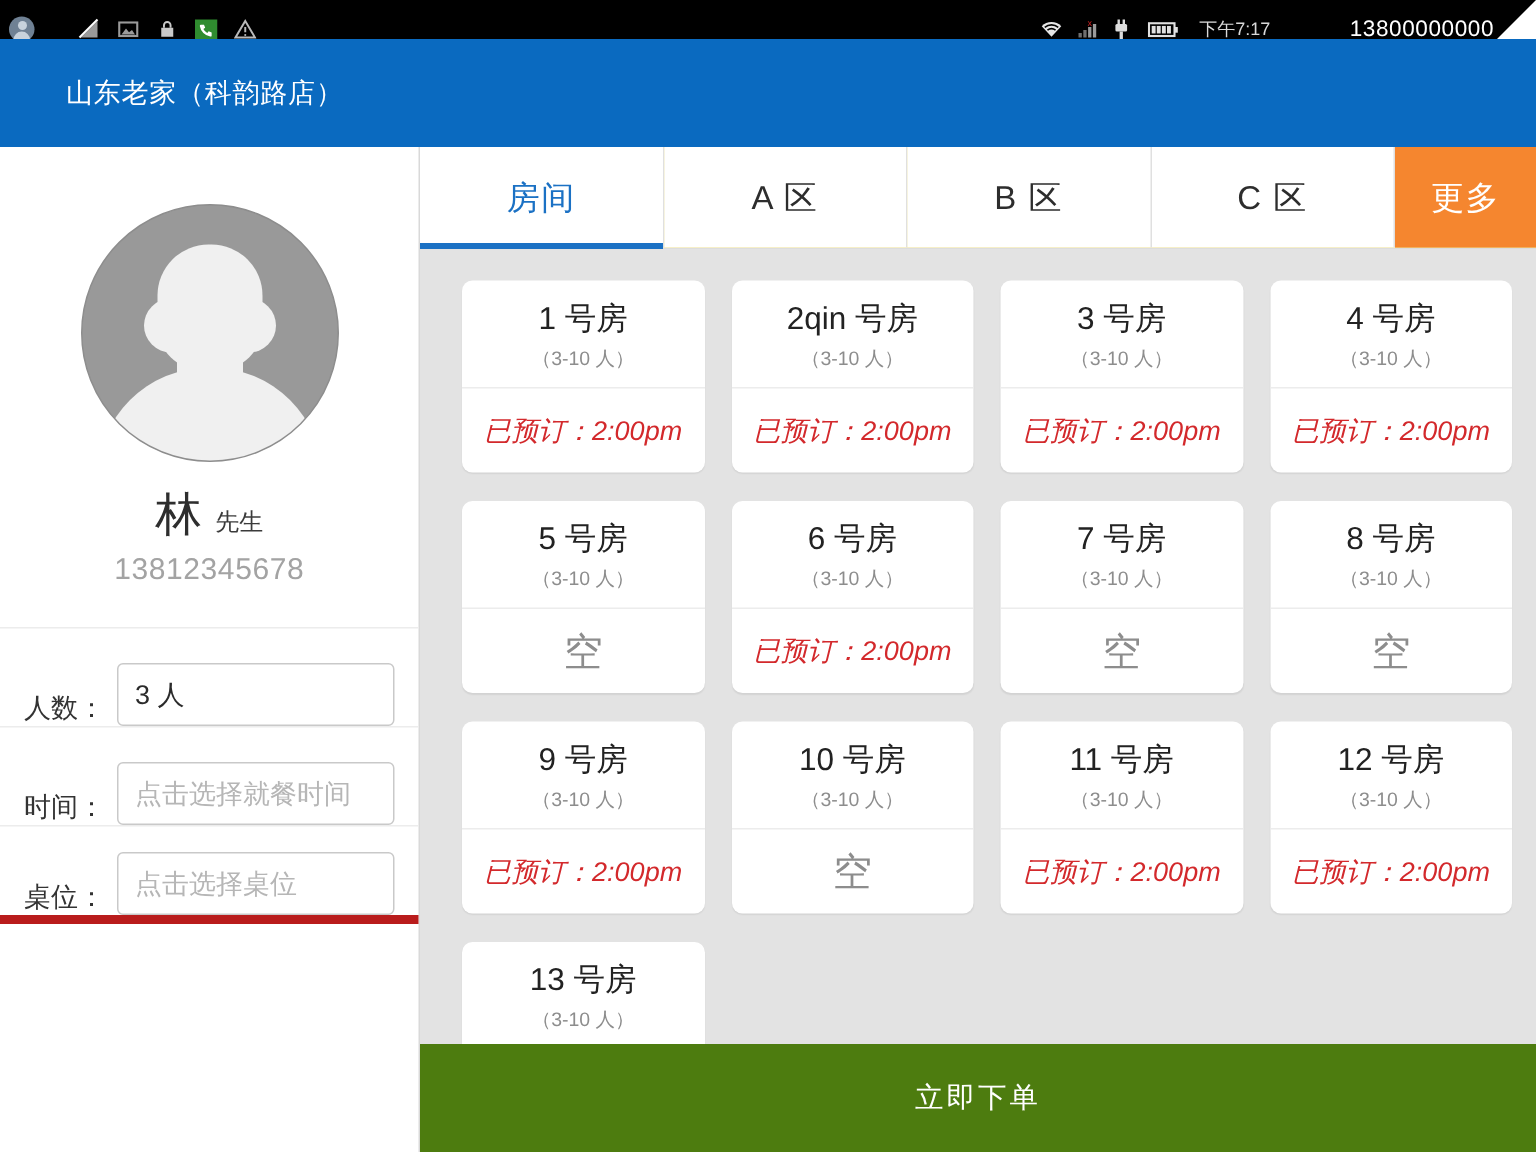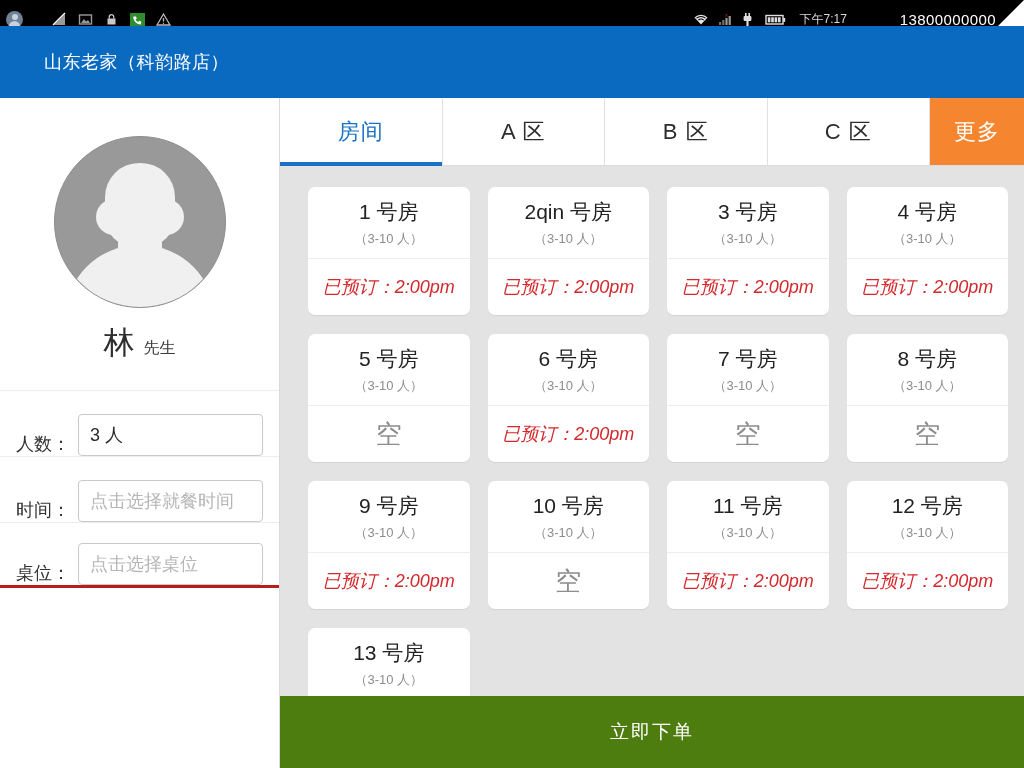--- a/index.html
+++ b/index.html
@@ -96,21 +96,21 @@
   .name-suffix { font-size: 16px; color: #3b3b3b; }
   .phone-line {
     text-align: center; font-size: 20px; color: #a3a3a3; margin-top: 5px;
     letter-spacing: 0.4px;
   }
   .form { margin-top: 26px; }
   .form-row {
     display: flex; align-items: flex-end; height: 66px;
     border-top: 1px solid #ececec; padding-left: 16px;
   }
-  .form-row:last-child { border-bottom: 3px solid #b91c1c; }
+  .form-row:last-child { border-bottom: 6px solid #b91c1c; }
   .form-label { font-size: 18px; color: #333333; width: 62px; flex: none; }
   .form-input {
     flex: 1; margin-right: 16px; height: 42px;
     border: 1px solid #c9c9c9; border-radius: 4px;
     display: flex; align-items: center; padding-left: 11px;
     font-size: 18px; color: #2b2b2b; background: #ffffff;
   }
   .form-input.placeholder { color: #b6b6b6; }
 
   
@@ -269,20 +269,21 @@
         <div class="head"></div>
         <div class="ears"></div>
         <div class="neck"></div>
         <div class="body"></div>
       </div>
     </div>
     <div class="name-row">
       <span class="name-main">林</span>
       <span class="name-suffix">先生</span>
     </div>
+    <div class="phone-line">13812345678</div>
 
     <div class="form">
       <div class="form-row">
         <span class="form-label">人数：</span>
         <div class="form-input">3 人</div>
       </div>
       <div class="form-row">
         <span class="form-label">时间：</span>
         <div class="form-input placeholder">点击选择就餐时间</div>
       </div>

